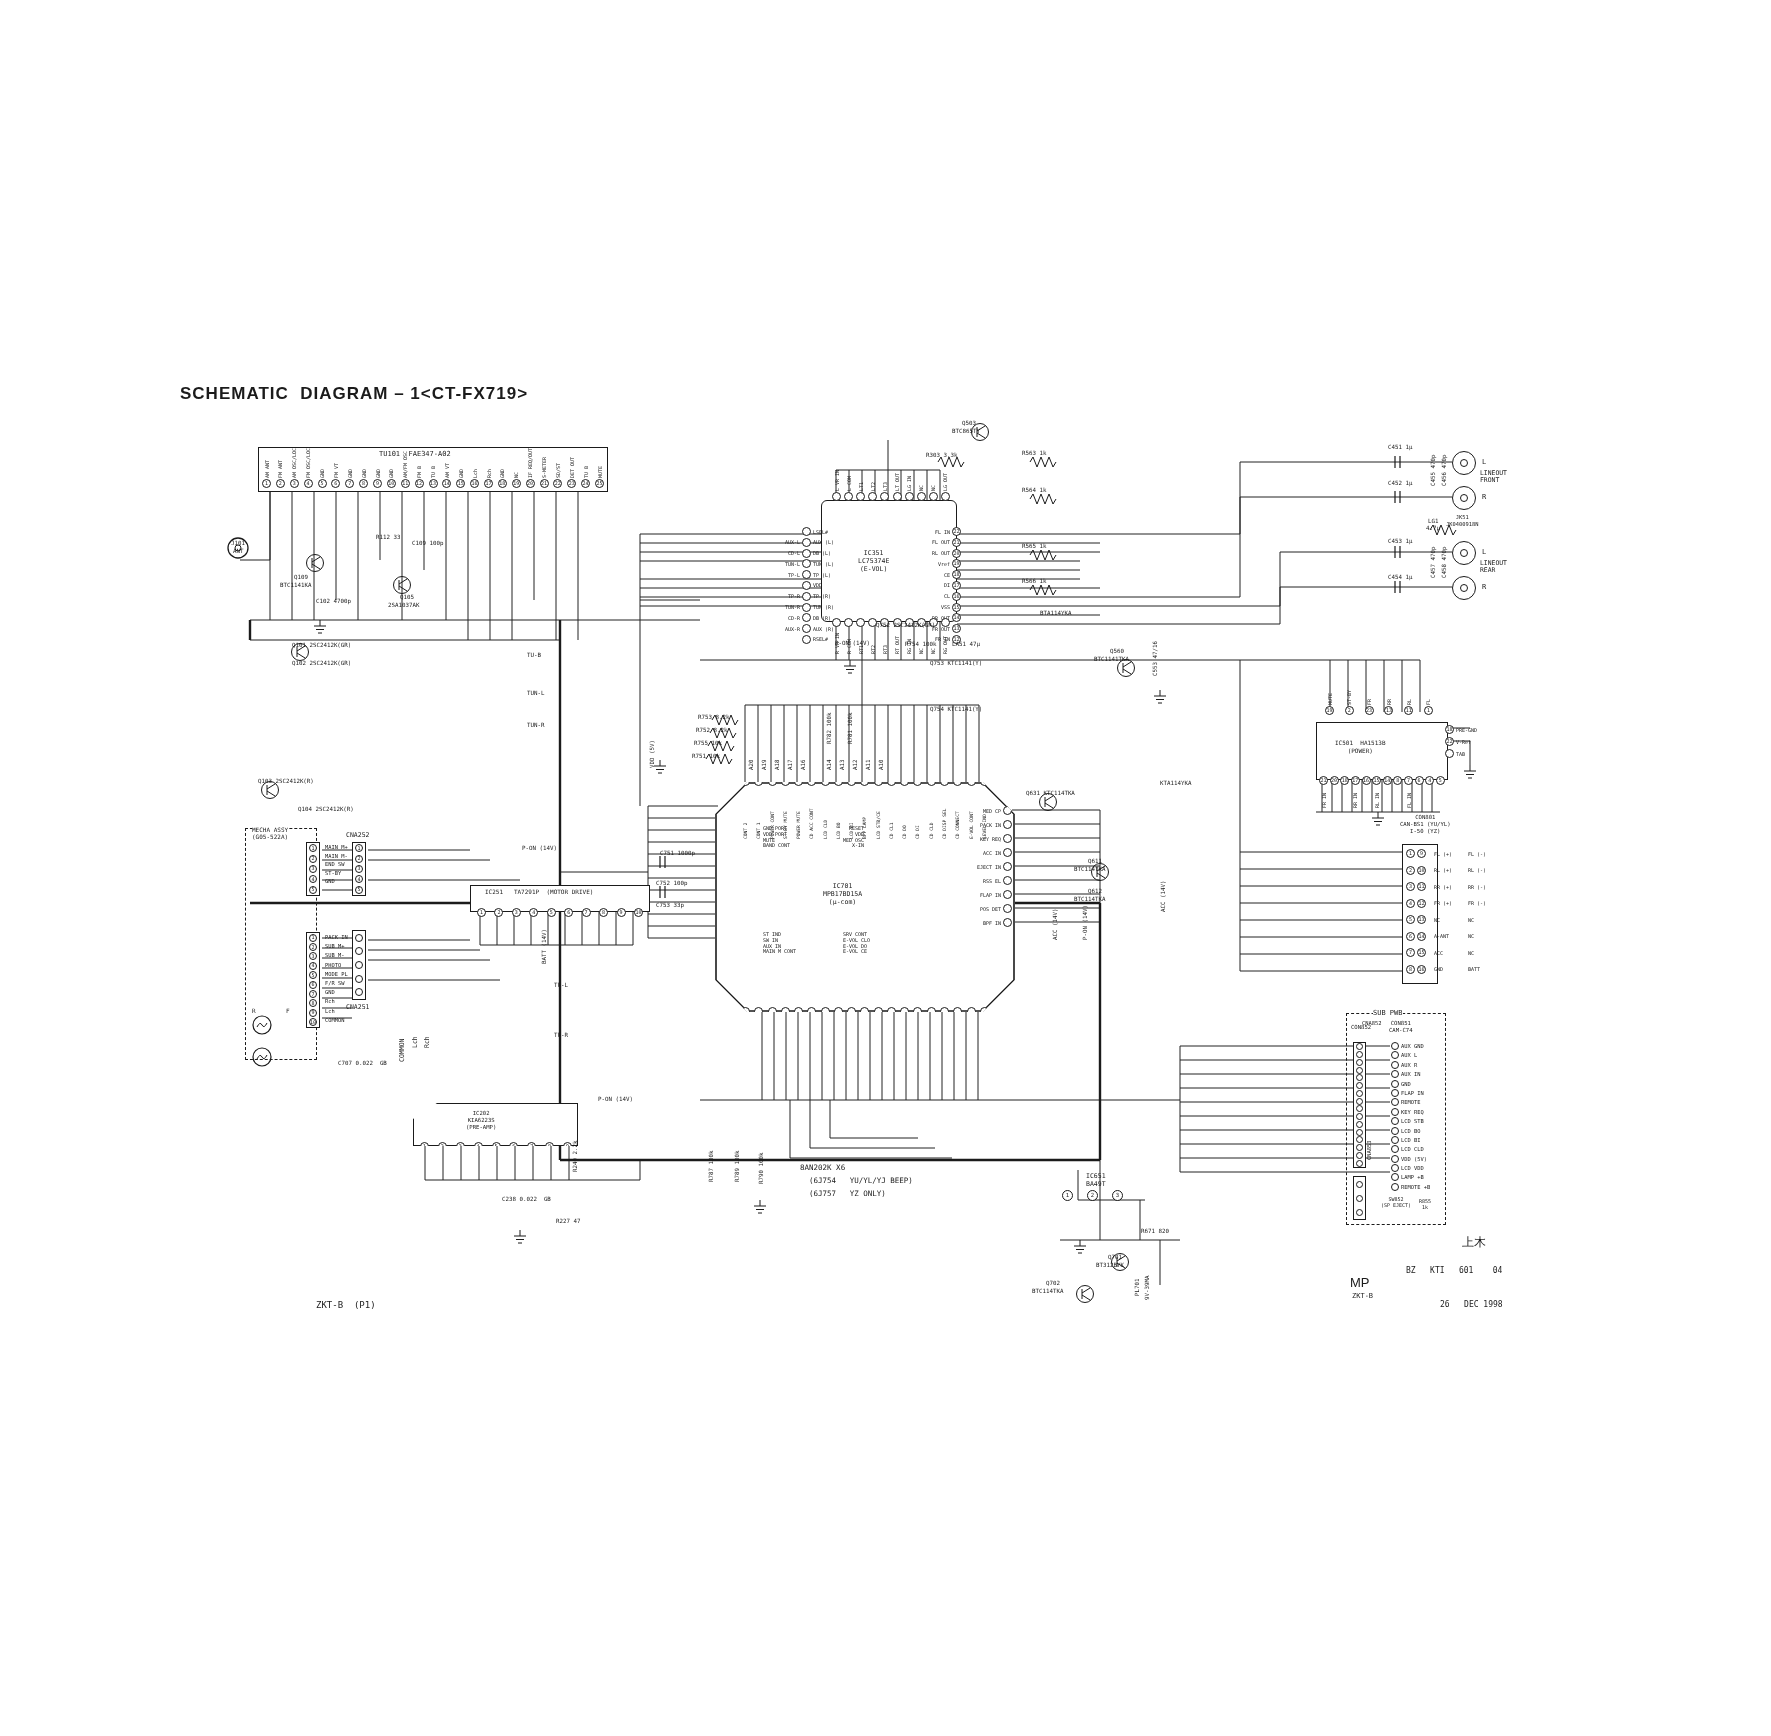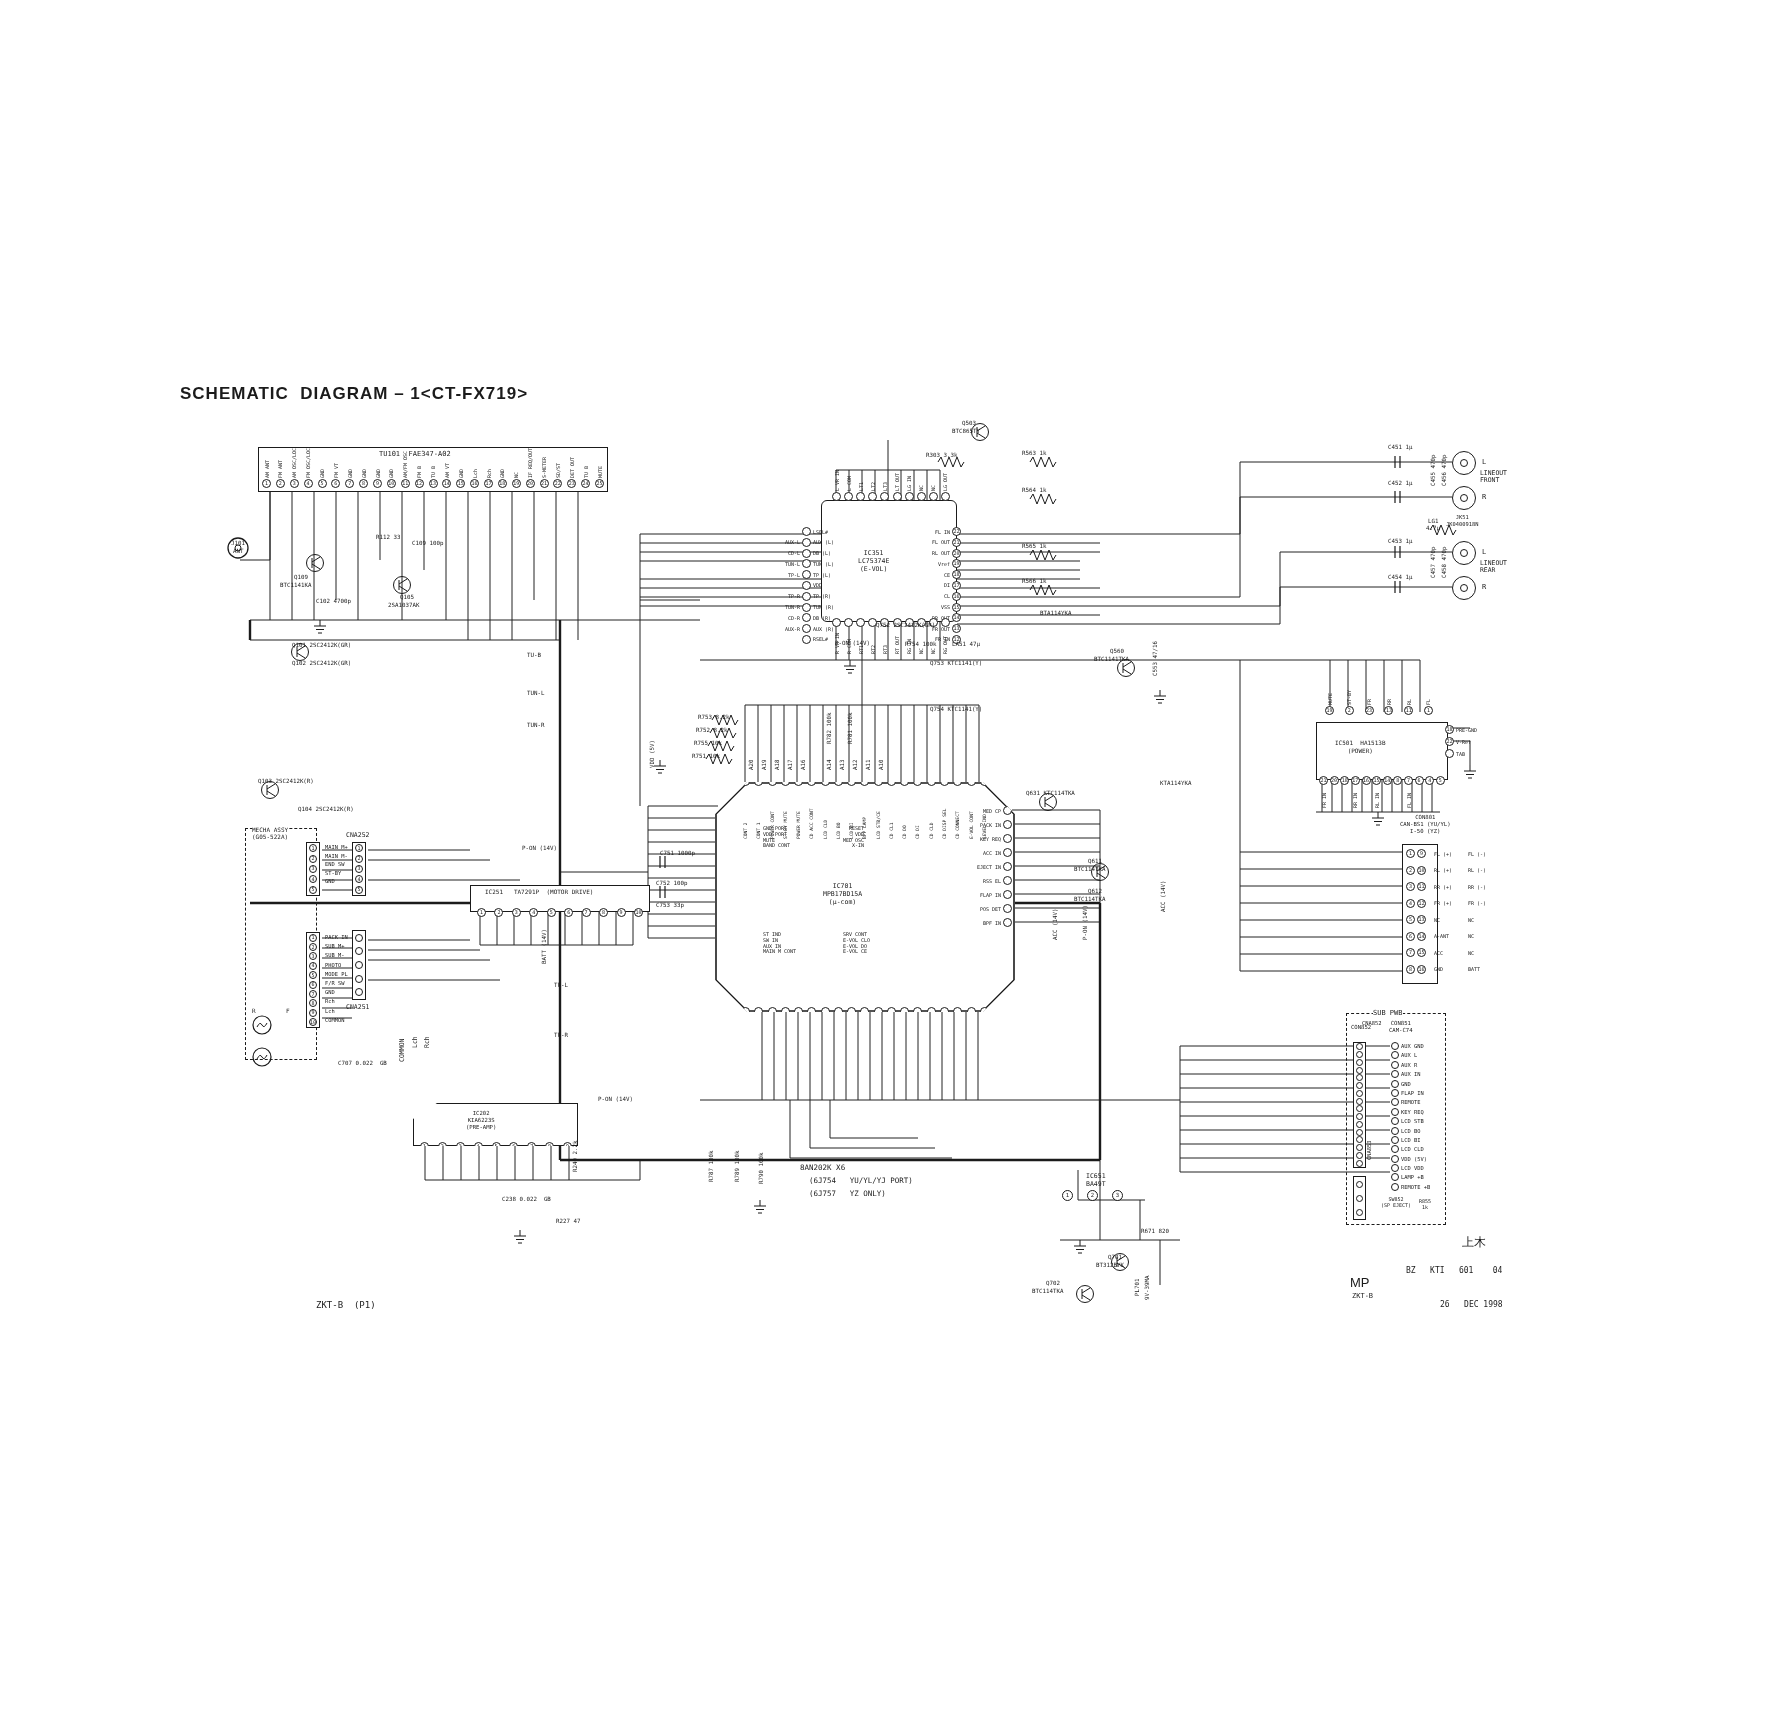--- a/index.html
+++ b/index.html
@@ -1141,21 +1141,21 @@
   <div class="abs" style="left:1062px;top:1190px;display:flex;gap:14px;">
 
   <span class="pin" style="width:11px;height:11px;min-height:11px;font-size:5.6px;">1</span>
       <span class="pin" style="width:11px;height:11px;min-height:11px;font-size:5.6px;">2</span>
       <span class="pin" style="width:11px;height:11px;min-height:11px;font-size:5.6px;">3</span>
     </div>
   <div class="lbl cent" style="left:1086px;top:1172px;">IC651
 BA49T</div>
 
   <div class="lbl" style="left:800px;top:1162px;font-size:7.5px;line-height:1.7;">8AN202K X6
-  (6J754   YU/YL/YJ PORT)
+  (6J754   YU/YL/YJ BEEP)
   (6J757   YZ ONLY)</div>
 
   <div class="lbl" style="left:316px;top:1300px;font-size:9px;">ZKT-B  (P1)</div>
   <div class="lbl" style="left:1462px;top:1236px;font-size:12px;font-family:'DejaVu Sans',sans-serif;">上木</div>
   <div class="lbl" style="left:1406px;top:1266px;font-size:8px;">BZ   KTI   601    04</div>
   <div class="lbl" style="left:1350px;top:1276px;font-size:13px;font-family:'Liberation Sans',sans-serif;">MP</div>
   <div class="lbl" style="left:1352px;top:1292px;font-size:7px;">ZKT-B</div>
   <div class="lbl" style="left:1440px;top:1300px;font-size:8px;">26   DEC 1998</div>
 
   <div>

